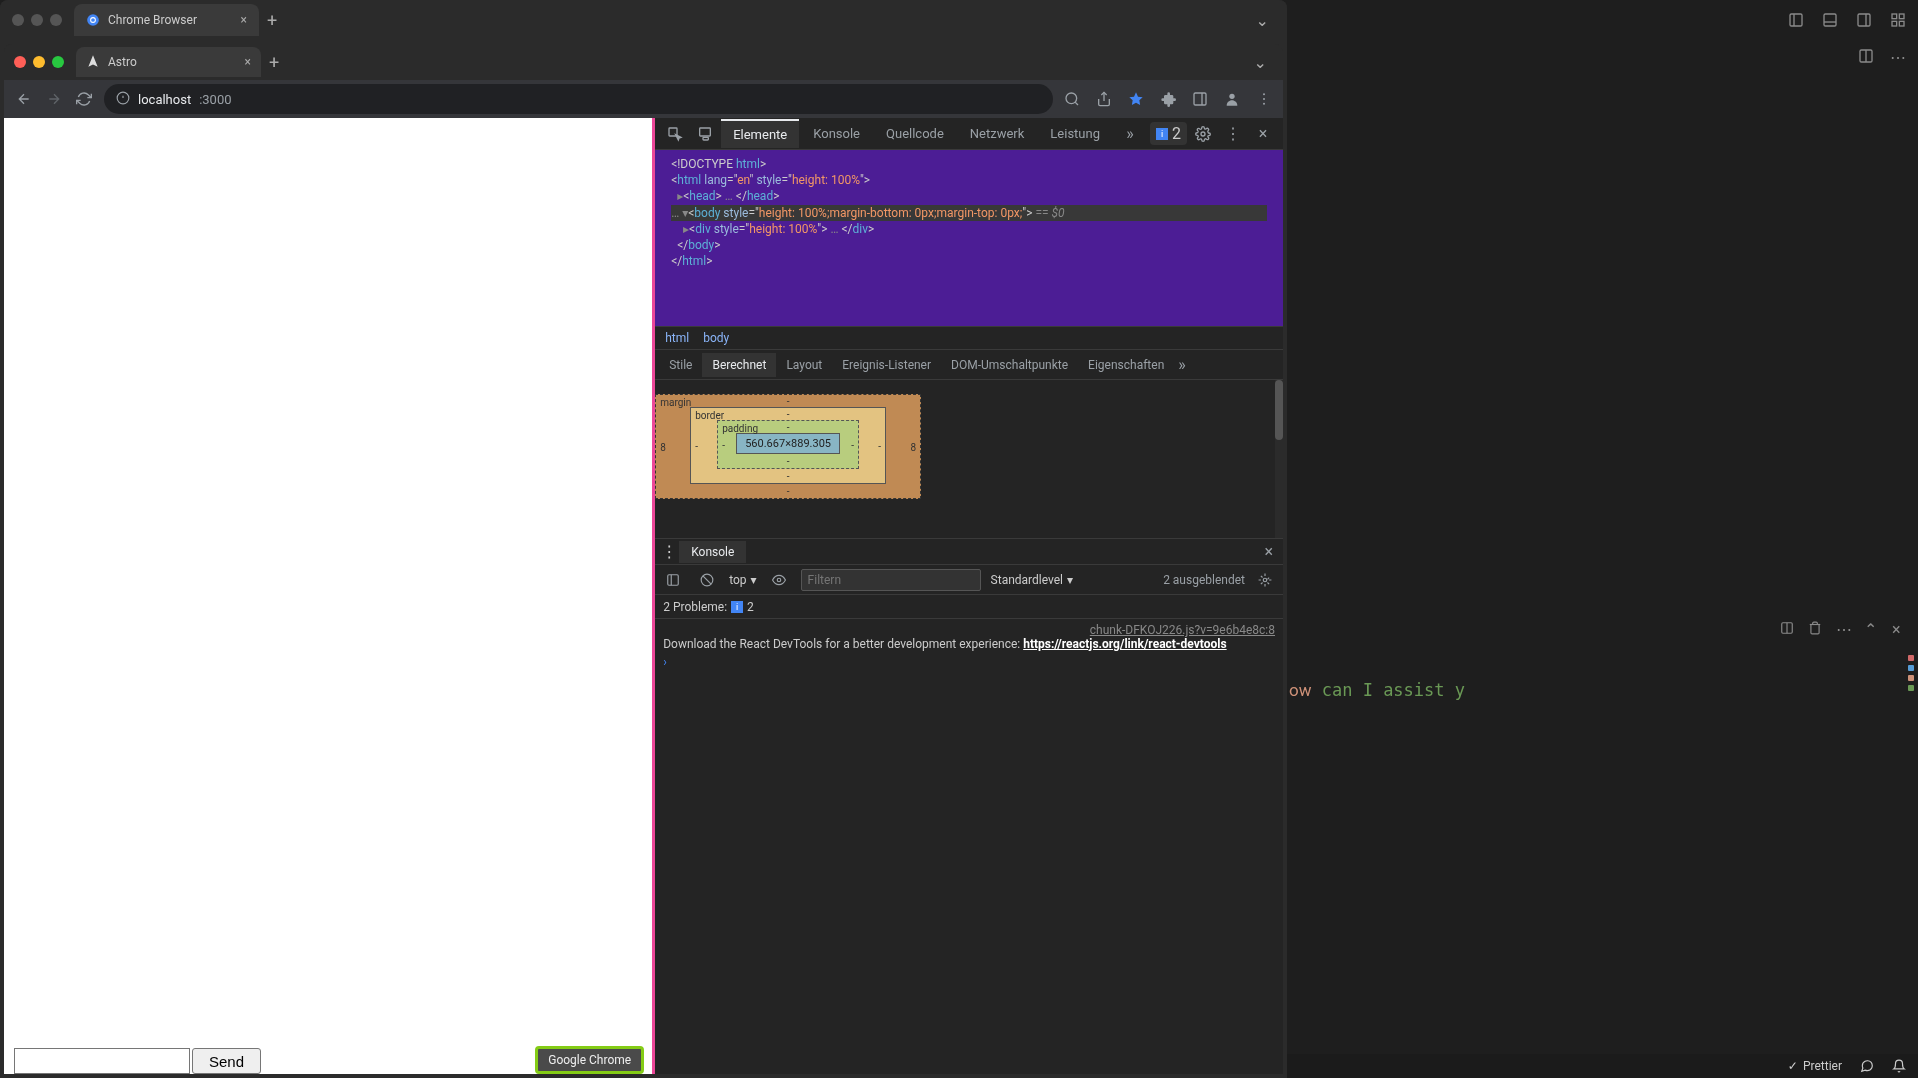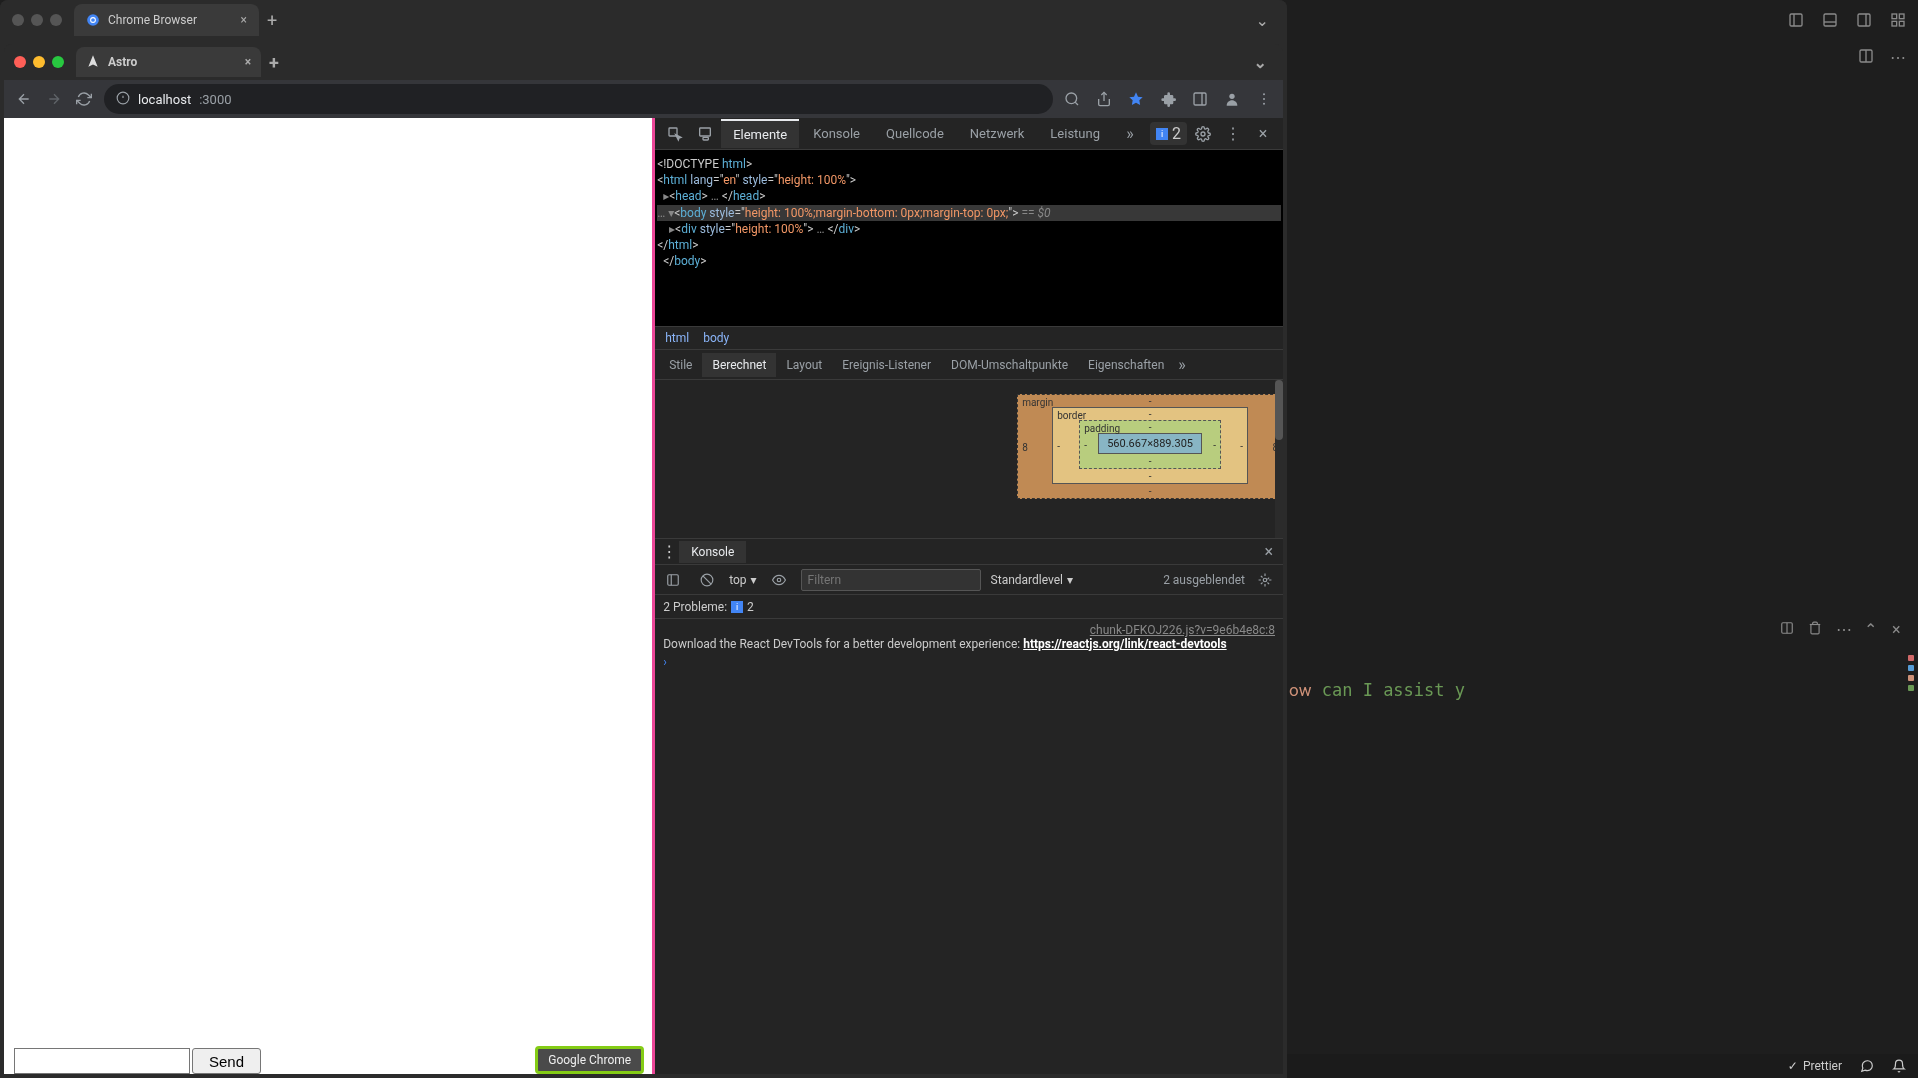--- a/index.html
+++ b/index.html
@@ -10,21 +10,21 @@
 .outer-tabbar { height: 40px; background: #2b2b2b; display: flex; align-items: center; padding: 0 12px; text-align: center; }
 .traffic { display: flex; gap: 7px; margin-right: 12px; }
 .traffic span { width: 12px; height: 12px; border-radius: 50%; background: #555; }
 .outer-tab { display: flex; align-items: center; gap: 8px; background: #3a3a3a; border-radius: 8px 8px 0 0; padding: 8px 12px; width: 185px; height: 32px; font-size: 12px; color: #ccc; }
 .chrome-favicon { width: 14px; height: 14px; display: inline-block; }
 .tab-close { margin-left: auto; cursor: pointer; color: #aaa; }
 .outer-newtab { margin-left: 8px; color: #aaa; font-size: 18px; cursor: pointer; }
 .outer-chevron { margin-left: auto; margin-right: 6px; color: #aaa; }
 
 .inner-window { position: absolute; left: 4px; top: 44px; width: 1279px; height: 1030px; background: #2b2b2b; border-radius: 8px 8px 0 0; overflow: hidden; }
-.inner-tabbar { height: 36px; background: #2b2b2b; display: flex; align-items: center; padding: 0 10px; font-weight: bold; }
+.inner-tabbar { height: 36px; background: #2b2b2b; display: flex; align-items: center; padding: 0 10px; }
 .inner-tabbar .traffic span:nth-child(1){background:#ff5f57}
 .inner-tabbar .traffic span:nth-child(2){background:#febc2e}
 .inner-tabbar .traffic span:nth-child(3){background:#28c840}
 .inner-tab { display: flex; align-items: center; gap: 8px; background: #3a3a3a; border-radius: 8px 8px 0 0; padding: 6px 10px; width: 185px; height: 30px; font-size: 12px; color: #ccc; }
 
 .urlbar { height: 38px; background: #35363a; display: flex; align-items: center; padding: 0 10px; gap: 10px; }
 .nav-icon { width: 20px; height: 20px; display: flex; align-items: center; justify-content: center; color: #9aa0a6; cursor: pointer; }
 .nav-icon.disabled { color: #5f6368; }
 .addr { flex: 1; background: #202124; border-radius: 18px; height: 30px; display: flex; align-items: center; padding: 0 12px; gap: 8px; font-size: 13px; color: #e8eaed; }
 .addr .secure { color: #9aa0a6; }
@@ -44,35 +44,35 @@
 .devtools { flex: 1; background: #242424; display: flex; flex-direction: column; border-left: 3px solid #ec4899; }
 .dt-topbar { height: 32px; display: flex; align-items: center; border-bottom: 1px solid #3a3a3a; padding: 0 6px; gap: 2px;}
 .dt-ic { width: 28px; height: 28px; display: flex; align-items: center; justify-content: center; cursor: pointer; color: #9aa0a6;}
 .dt-tab { padding: 6px 12px; font-size: 13px; color: #9aa0a6; cursor: pointer; }
 .dt-tab.active { color: #e8eaed; background: #333; border-top: 2px solid #e8eaed; }
 .dt-more { margin-left: 2px; }
 .dt-issues { display: flex; align-items: center; gap: 4px; background:#333; padding:2px 6px; border-radius:4px; margin-left:4px;}
 .dt-issues .sq { width:12px;height:12px;background:#4285f4;display:flex;align-items:center;justify-content:center;font-size:9px;color:#fff;}
 .dt-right { margin-left: auto; display: flex; gap: 2px; align-items: center; }
 
-.elements { flex: 0 0 176px; padding: 6px 2px; font-family: "Menlo", monospace; font-size: 12px; line-height: 1.35; overflow: hidden; background:#000000;}
+.elements { flex: 0 0 176px; padding: 6px 16px; font-family: "Menlo", monospace; font-size: 12px; line-height: 1.35; overflow: hidden; background:#4c1d95;}
 .tok-tag{color:#5db0d7}.tok-attr{color:#9bbbdc}.tok-str{color:#f29766}.tok-punc{color:#ccc}.tok-dim{color:#888}
 .el-row { white-space: pre; }
 .el-row.sel { background: #383838; }
 .el-row .dollar { color:#888; font-style: italic; }
 
 .crumbs { height: 24px; border-top: 1px solid #3a3a3a; border-bottom: 1px solid #3a3a3a; display: flex; align-items: center; gap: 14px; padding: 0 10px; font-size: 12px; }
 .crumbs span { color: #8ab4f8; cursor: pointer; }
 
 .styles-tabs { height: 30px; display: flex; align-items: center; padding: 0 4px; border-bottom: 1px solid #3a3a3a; }
 .styles-tab { padding: 5px 10px; font-size: 12px; color: #9aa0a6; cursor: pointer;}
 .styles-tab.active { background: #333; color: #e8eaed; }
 .styles-more { margin-left: 4px; color:#9aa0a6; cursor:pointer;}
 
-.box-model-wrap { flex: 0 0 158px; display: flex; justify-content: flex-end; align-items: flex-start; padding-top: 14px; position: relative; background:#242424;}
+.box-model-wrap { flex: 0 0 158px; display: flex; justify-content: flex-start; align-items: flex-start; padding-top: 14px; position: relative; background:#242424;}
 .vscroll { position:absolute; right:0; top:0; width:8px; height:100%; background:#2b2b2b;}
 .vscroll-thumb { position:absolute; right:0; top:0; width:8px; height:60px; background:#555; border-radius:4px;}
 .bm-margin { background:#c08a54; border:1px dashed #333; padding: 12px 34px 14px; position: relative; font-size: 10px; color:#333;}
 .bm-border { background:#e3c381; border:1px solid #555; padding: 12px 26px 14px; position: relative;}
 .bm-padding { background:#b8cd7e; border:1px dashed #555; padding: 12px 18px 14px; position: relative;}
 .bm-content { background:#88b5c4; border:1px solid #555; padding: 3px 8px; font-size: 11px; color:#222;}
 .bm-label { position:absolute; top:2px; left:4px; font-size:10px;}
 .bm-val-t,.bm-val-b{position:absolute;left:50%;transform:translateX(-50%);font-size:10px}
 .bm-val-t{top:1px}.bm-val-b{bottom:1px}
 .bm-val-l,.bm-val-r{position:absolute;top:50%;transform:translateY(-50%);font-size:10px}
@@ -278,22 +278,22 @@
             <div class="dt-ic">×</div>
           </div>
         </div>
 
         <div class="elements">
           <div class="el-row"><span class="tok-punc">&lt;!DOCTYPE </span><span class="tok-tag">html</span><span class="tok-punc">&gt;</span></div>
           <div class="el-row"><span class="tok-punc">&lt;</span><span class="tok-tag">html</span> <span class="tok-attr">lang</span><span class="tok-punc">="</span><span class="tok-str">en</span><span class="tok-punc">" </span><span class="tok-attr">style</span><span class="tok-punc">="</span><span class="tok-str">height: 100%</span><span class="tok-punc">"&gt;</span></div>
           <div class="el-row">  <span class="tok-dim">▸</span><span class="tok-punc">&lt;</span><span class="tok-tag">head</span><span class="tok-punc">&gt;</span> <span class="tok-dim">…</span> <span class="tok-punc">&lt;/</span><span class="tok-tag">head</span><span class="tok-punc">&gt;</span></div>
           <div class="el-row sel"><span class="tok-dim">… ▾</span><span class="tok-punc">&lt;</span><span class="tok-tag">body</span> <span class="tok-attr">style</span><span class="tok-punc">="</span><span class="tok-str">height: 100%;margin-bottom: 0px;margin-top: 0px;</span><span class="tok-punc">"&gt;</span> <span class="tok-dim">== </span><span class="dollar">$0</span></div>
           <div class="el-row">    <span class="tok-dim">▸</span><span class="tok-punc">&lt;</span><span class="tok-tag">div</span> <span class="tok-attr">style</span><span class="tok-punc">="</span><span class="tok-str">height: 100%</span><span class="tok-punc">"&gt;</span> <span class="tok-dim">…</span> <span class="tok-punc">&lt;/</span><span class="tok-tag">div</span><span class="tok-punc">&gt;</span></div>
+          <div class="el-row">  <span class="tok-punc">&lt;/</span><span class="tok-tag">body</span><span class="tok-punc">&gt;</span></div>
           <div class="el-row"><span class="tok-punc">&lt;/</span><span class="tok-tag">html</span><span class="tok-punc">&gt;</span></div>
-          <div class="el-row">  <span class="tok-punc">&lt;/</span><span class="tok-tag">body</span><span class="tok-punc">&gt;</span></div>
         </div>
 
         <div class="crumbs">
           <span>html</span>
           <span>body</span>
         </div>
 
         <div class="styles-tabs">
           <div class="styles-tab">Stile</div>
           <div class="styles-tab active">Berechnet</div>

